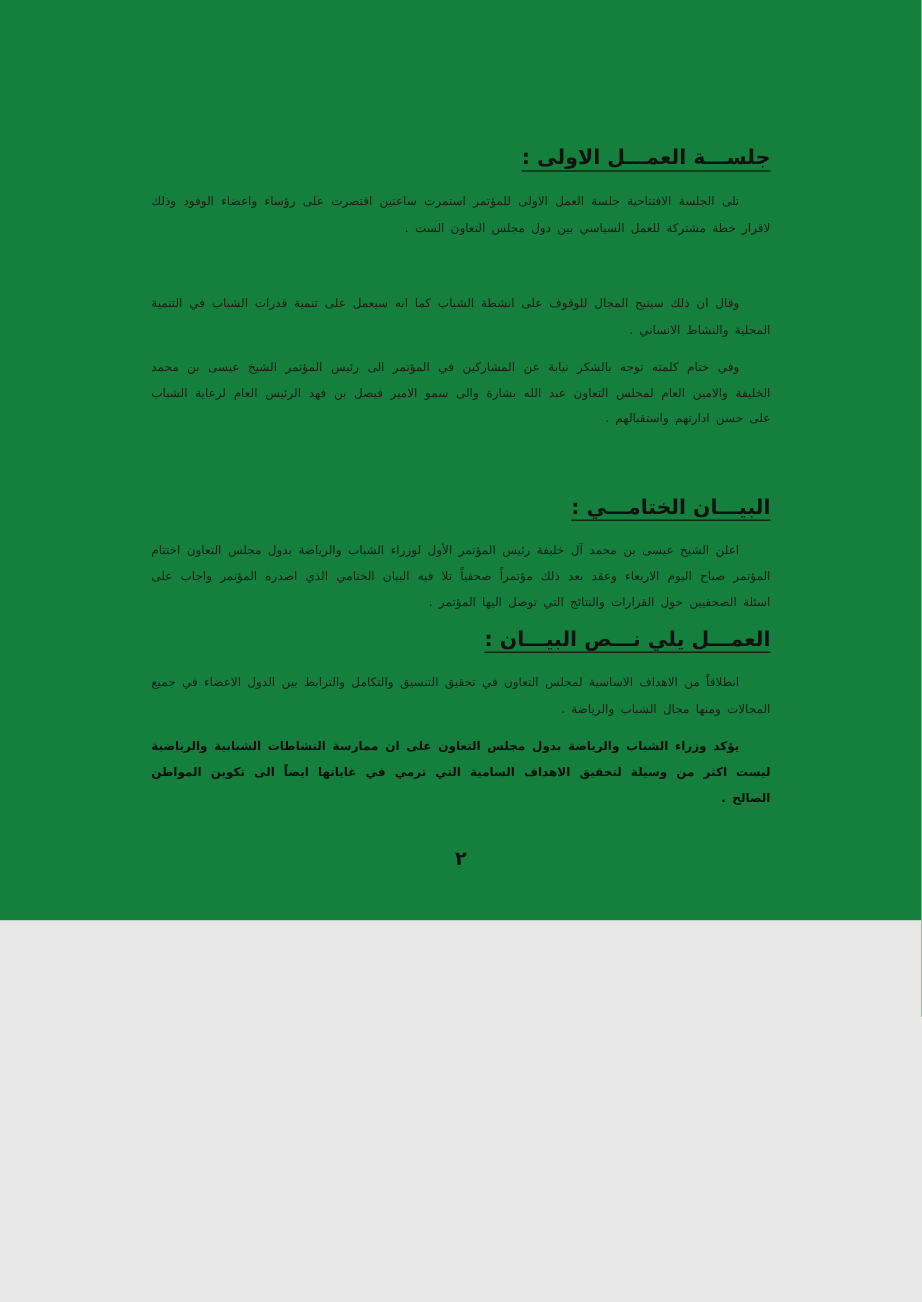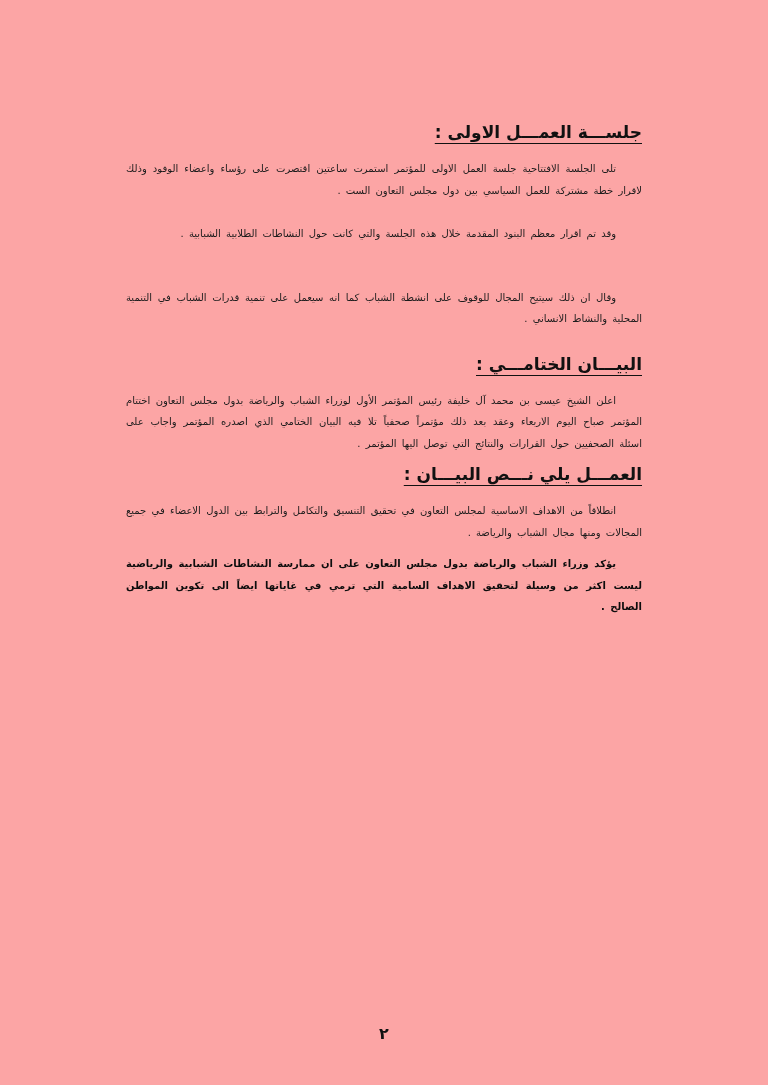--- a/index.html
+++ b/index.html
@@ -3,23 +3,23 @@
 <meta charset="utf-8">
 <style>
   html, body {
     margin: 0;
     padding: 0;
     background: #e8e8e8;
   }
   .scan-page {
     position: relative;
     width: 768px;
-    height: 1085px;
+    height: 767px;
     margin: 0 auto;
-    background: #fca5a5;
+    background: #15803d;
     overflow: hidden;
     direction: rtl;
     font-family: "DejaVu Sans", sans-serif;
     color: #1c1c1c;
   }
   .content {
     position: absolute;
     top: 122px;
     right: 126px;
     width: 516px;
@@ -37,21 +37,21 @@
   .para {
     font-size: 10px;
     line-height: 2.15;
     text-align: justify;
     text-indent: 26px;
     margin: 0 0 10px 0;
     word-spacing: 2px;
   }
   .gap-sm { margin-top: 22px; }
   .gap-lg { margin-top: 42px; }
-  .gap-heading { margin-top: 24px; }
+  .gap-heading { margin-top: 52px; }
   .para-dark { color: #0d0d0d; font-weight: 700; }
   .page-number {
     position: absolute;
     bottom: 42px;
     left: 0;
     width: 100%;
     text-align: center;
     font-size: 16px;
     font-weight: bold;
     color: #111111;
@@ -61,22 +61,22 @@
 <body>
 
 <div class="scan-page">
   <div class="content">
 
     <section>
       <h2 class="section-heading">
         <span class="heading-text">جلســـة العمـــل الاولى :</span>
       </h2>
       <p class="para">تلى الجلسة الافتتاحية جلسة العمل الاولى للمؤتمر استمرت ساعتين اقتصرت على رؤساء واعضاء الوفود وذلك لاقرار خطة مشتركة للعمل السياسي بين دول مجلس التعاون الست .</p>
-      <p class="para gap-sm">وقد تم اقرار معظم البنود المقدمة خلال هذه الجلسة والتي كانت حول النشاطات الطلابية الشبابية .</p>
       <p class="para gap-lg">وقال ان ذلك سيتيح المجال للوقوف على انشطة الشباب كما انه سيعمل على تنمية قدرات الشباب في التنمية المحلية والنشاط الانساني .</p>
+      <p class="para">وفي ختام كلمته توجه بالشكر نيابة عن المشاركين في المؤتمر الى رئيس المؤتمر الشيخ عيسى بن محمد الخليفة والامين العام لمجلس التعاون عبد الله بشارة والى سمو الامير فيصل بن فهد الرئيس العام لرعاية الشباب على حسن ادارتهم واستقبالهم .</p>
     </section>
 
     <section class="gap-heading">
       <h2 class="section-heading">
         <span class="heading-text">البيـــان الختامـــي :</span>
       </h2>
       <p class="para">اعلن الشيخ عيسى بن محمد آل خليفة رئيس المؤتمر الأول لوزراء الشباب والرياضة بدول مجلس التعاون اختتام المؤتمر صباح اليوم الاربعاء وعقد بعد ذلك مؤتمراً صحفياً تلا فيه البيان الختامي الذي اصدره المؤتمر واجاب على اسئلة الصحفيين حول القرارات والنتائج التي توصل اليها المؤتمر .</p>
     </section>
 
     <section>

